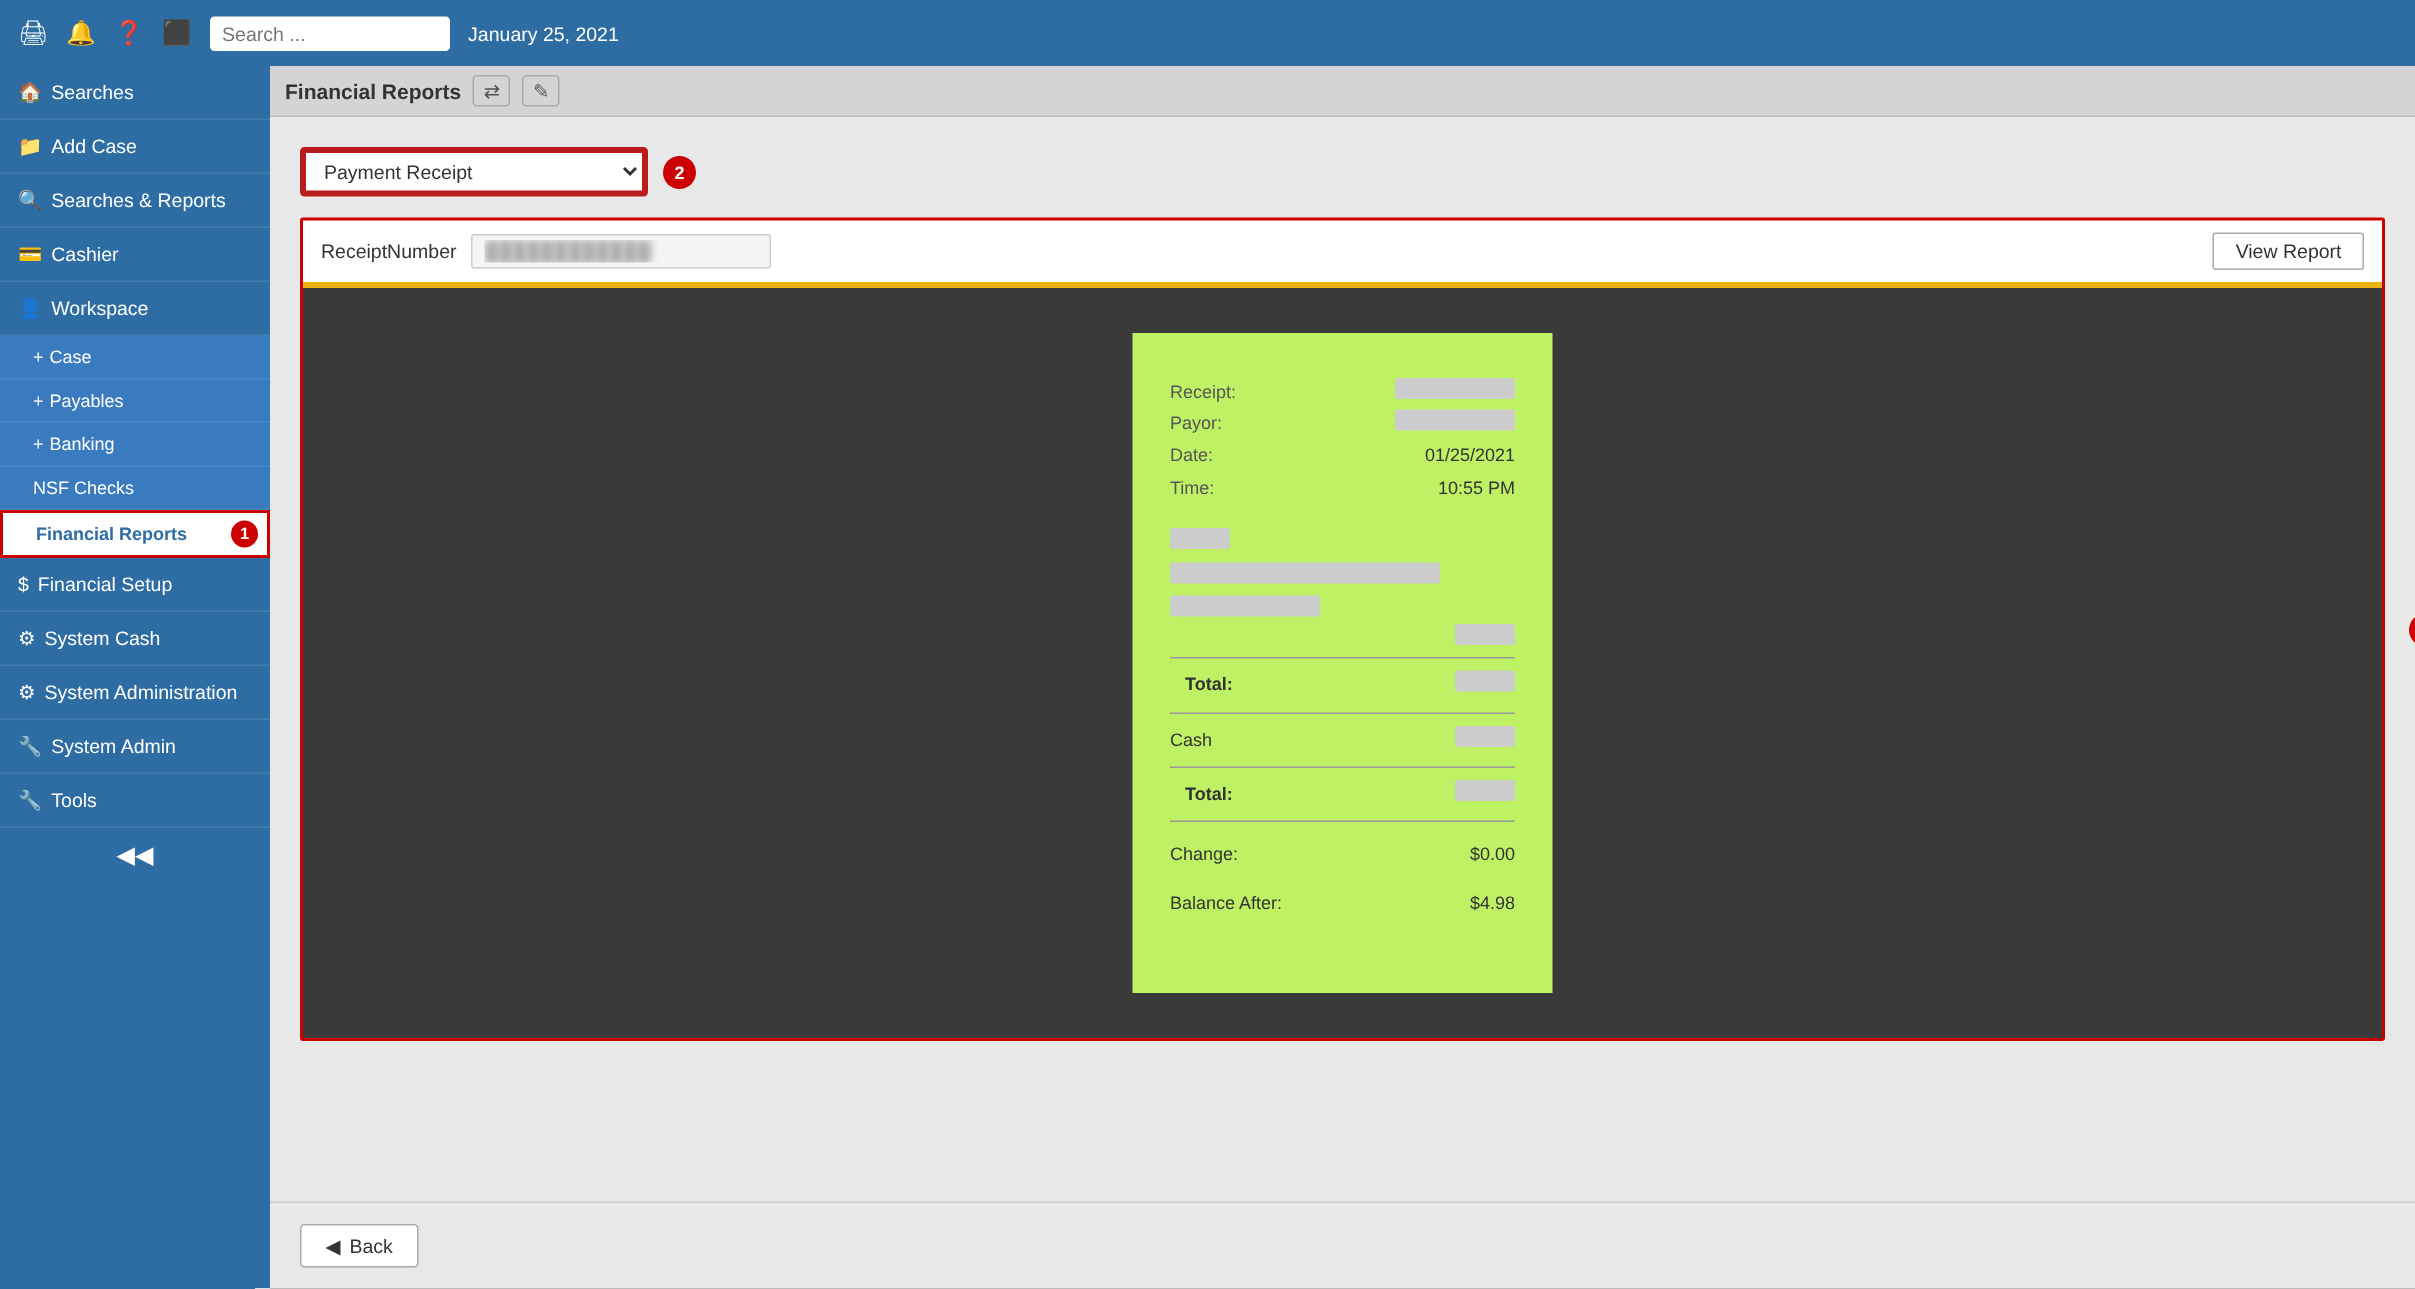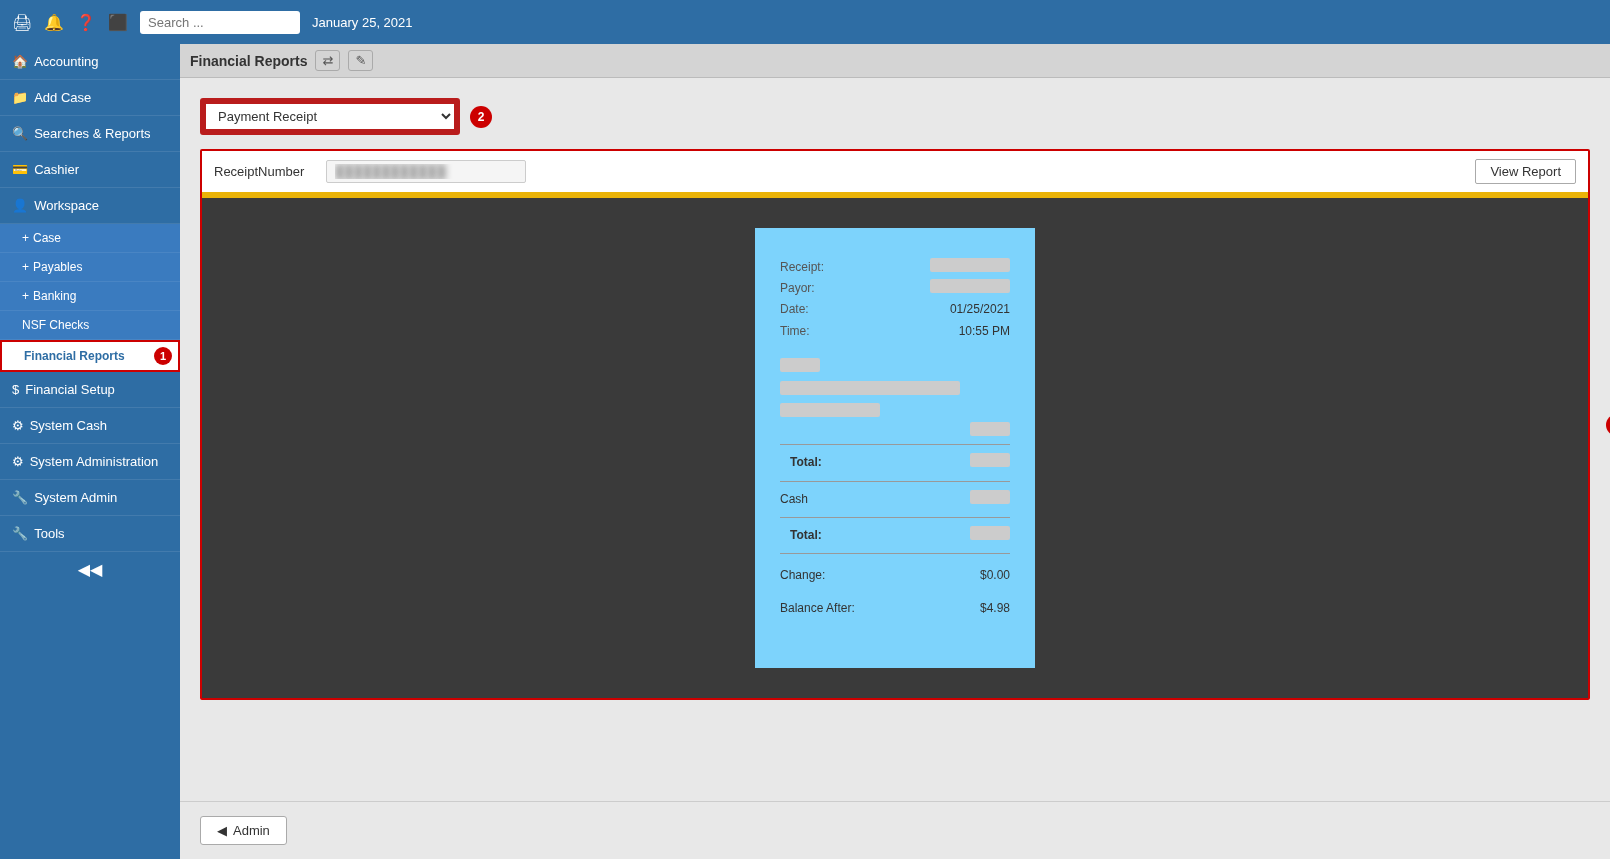--- a/index.html
+++ b/index.html
@@ -132,24 +132,24 @@
 
     
     .report-controls {
       margin-bottom: 14px;
       display: flex;
       align-items: center;
       gap: 10px;
     }
     .report-type-select {
       padding: 4px 8px;
-      border: 6px solid #b91c1c;
+      border: 4px solid #b91c1c;
       border-radius: 3px;
       font-size: 13px;
-      width: 260px;
+      width: 232px;
       color: #333;
       background: white;
     }
     .step-badge {
       background: #cc0000;
       color: white;
       border-radius: 50%;
       width: 22px;
       height: 22px;
       display: flex;
@@ -163,22 +163,22 @@
     
     .report-panel {
       border: 2px solid #cc0000;
       background: white;
       border-radius: 2px;
     }
     .report-param-bar {
       display: flex;
       align-items: center;
       padding: 8px 12px;
-      border-bottom: 6px solid #eab308;
-      gap: 22px;
+      border-bottom: 4px solid #eab308;
+      gap: 10px;
     }
     .param-label {
       font-size: 13px;
       color: #333;
       white-space: nowrap;
     }
     .param-input {
       border: 1px solid #ccc;
       padding: 3px 8px;
       font-size: 13px;
@@ -201,21 +201,21 @@
 
     
     .receipt-viewer {
       background: #3a3a3a;
       padding: 30px;
       display: flex;
       justify-content: center;
       min-height: 500px;
     }
     .receipt-paper {
-      background: #7dd3fc;
+      background: #bef264;
       width: 280px;
       padding: 30px 25px;
       font-size: 12px;
       color: #333;
       line-height: 1.6;
     }
     .receipt-row {
       display: flex;
       justify-content: space-between;
       margin-bottom: 2px;
@@ -282,21 +282,21 @@
   </div>
   <input class="search-box" type="text" placeholder="Search ..." style="">
   <span class="date-label">January 25, 2021</span>
 </div>
 
 <div class="main-layout">
 
   <div class="sidebar">
     <div class="sidebar-item">
       <span class="sidebar-icon">🏠</span>
-      <span>Accounting</span>
+      <span>Searches</span>
     </div>
     <div class="sidebar-item">
       <span class="sidebar-icon">📁</span>
       <span>Add Case</span>
     </div>
     <div class="sidebar-item">
       <span class="sidebar-icon">🔍</span>
       <span>Searches &amp; Reports</span>
     </div>
     <div class="sidebar-item">
@@ -458,18 +458,18 @@
 
         
         <span class="step-badge" style="position:absolute; right:-38px; top:50%; transform:translateY(-50%);">3</span>
       </div>
 
     </div>
 
     <div class="bottom-bar">
       <button class="back-btn">
         <span>◀</span>
-        <span>Admin</span>
+        <span>Back</span>
       </button>
     </div>
 
   </div>
 </div>
 
 </body></html>

